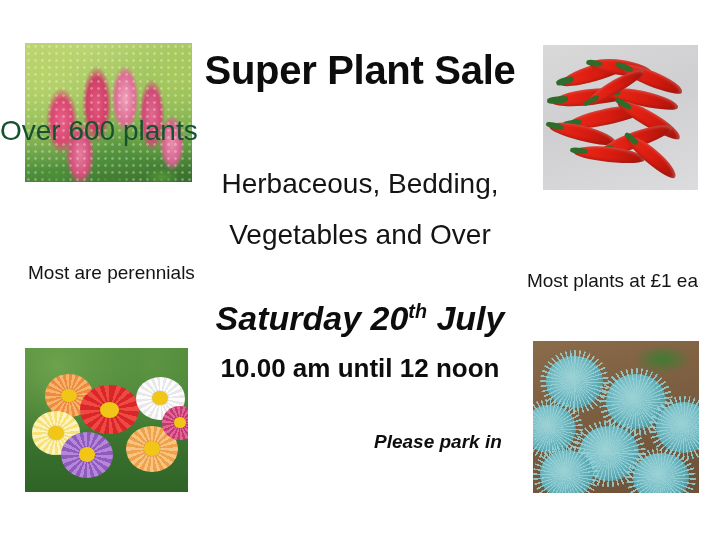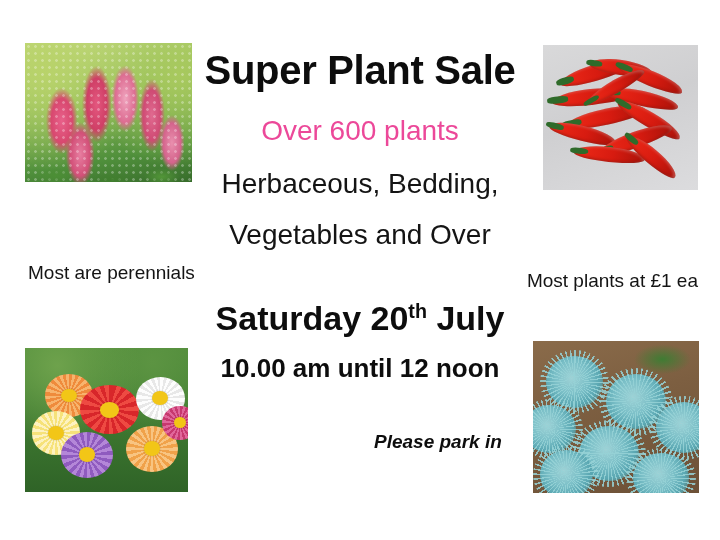--- a/index.html
+++ b/index.html
@@ -136,23 +136,22 @@
   #title {
     left: 0; right: 0; top: 48px;
     text-align: center;
     font-size: 40px;
     font-weight: bold;
     letter-spacing: -.3px;
     color: #0d0d0d;
   }
   #subtitle1 {
     left: 0; right: 0; top: 115px;
-    text-align: center;
     font-size: 28px;
-    color: #ec4899;
+    color: #14532d;
   }
   #subtitle2 {
     left: 0; right: 0; top: 168px;
     text-align: center;
     font-size: 28px;
     color: #141414;
   }
   #subtitle3 {
     left: 0; right: 0; top: 219px;
     text-align: center;
@@ -169,20 +168,21 @@
     font-size: 19px;
     color: #141414;
     margin-top: 8px;
   }
   #date-line {
     left: 0; right: 0; top: 299px;
     text-align: center;
     font-size: 34px;
     font-weight: bold;
     color: #0d0d0d;
+    font-style: italic;
   }
   #date-line sup {
     font-size: .58em;
     vertical-align: super;
     line-height: 0;
   }
   #time-line {
     left: 0; right: 0; top: 353px;
     text-align: center;
     font-size: 26px;

